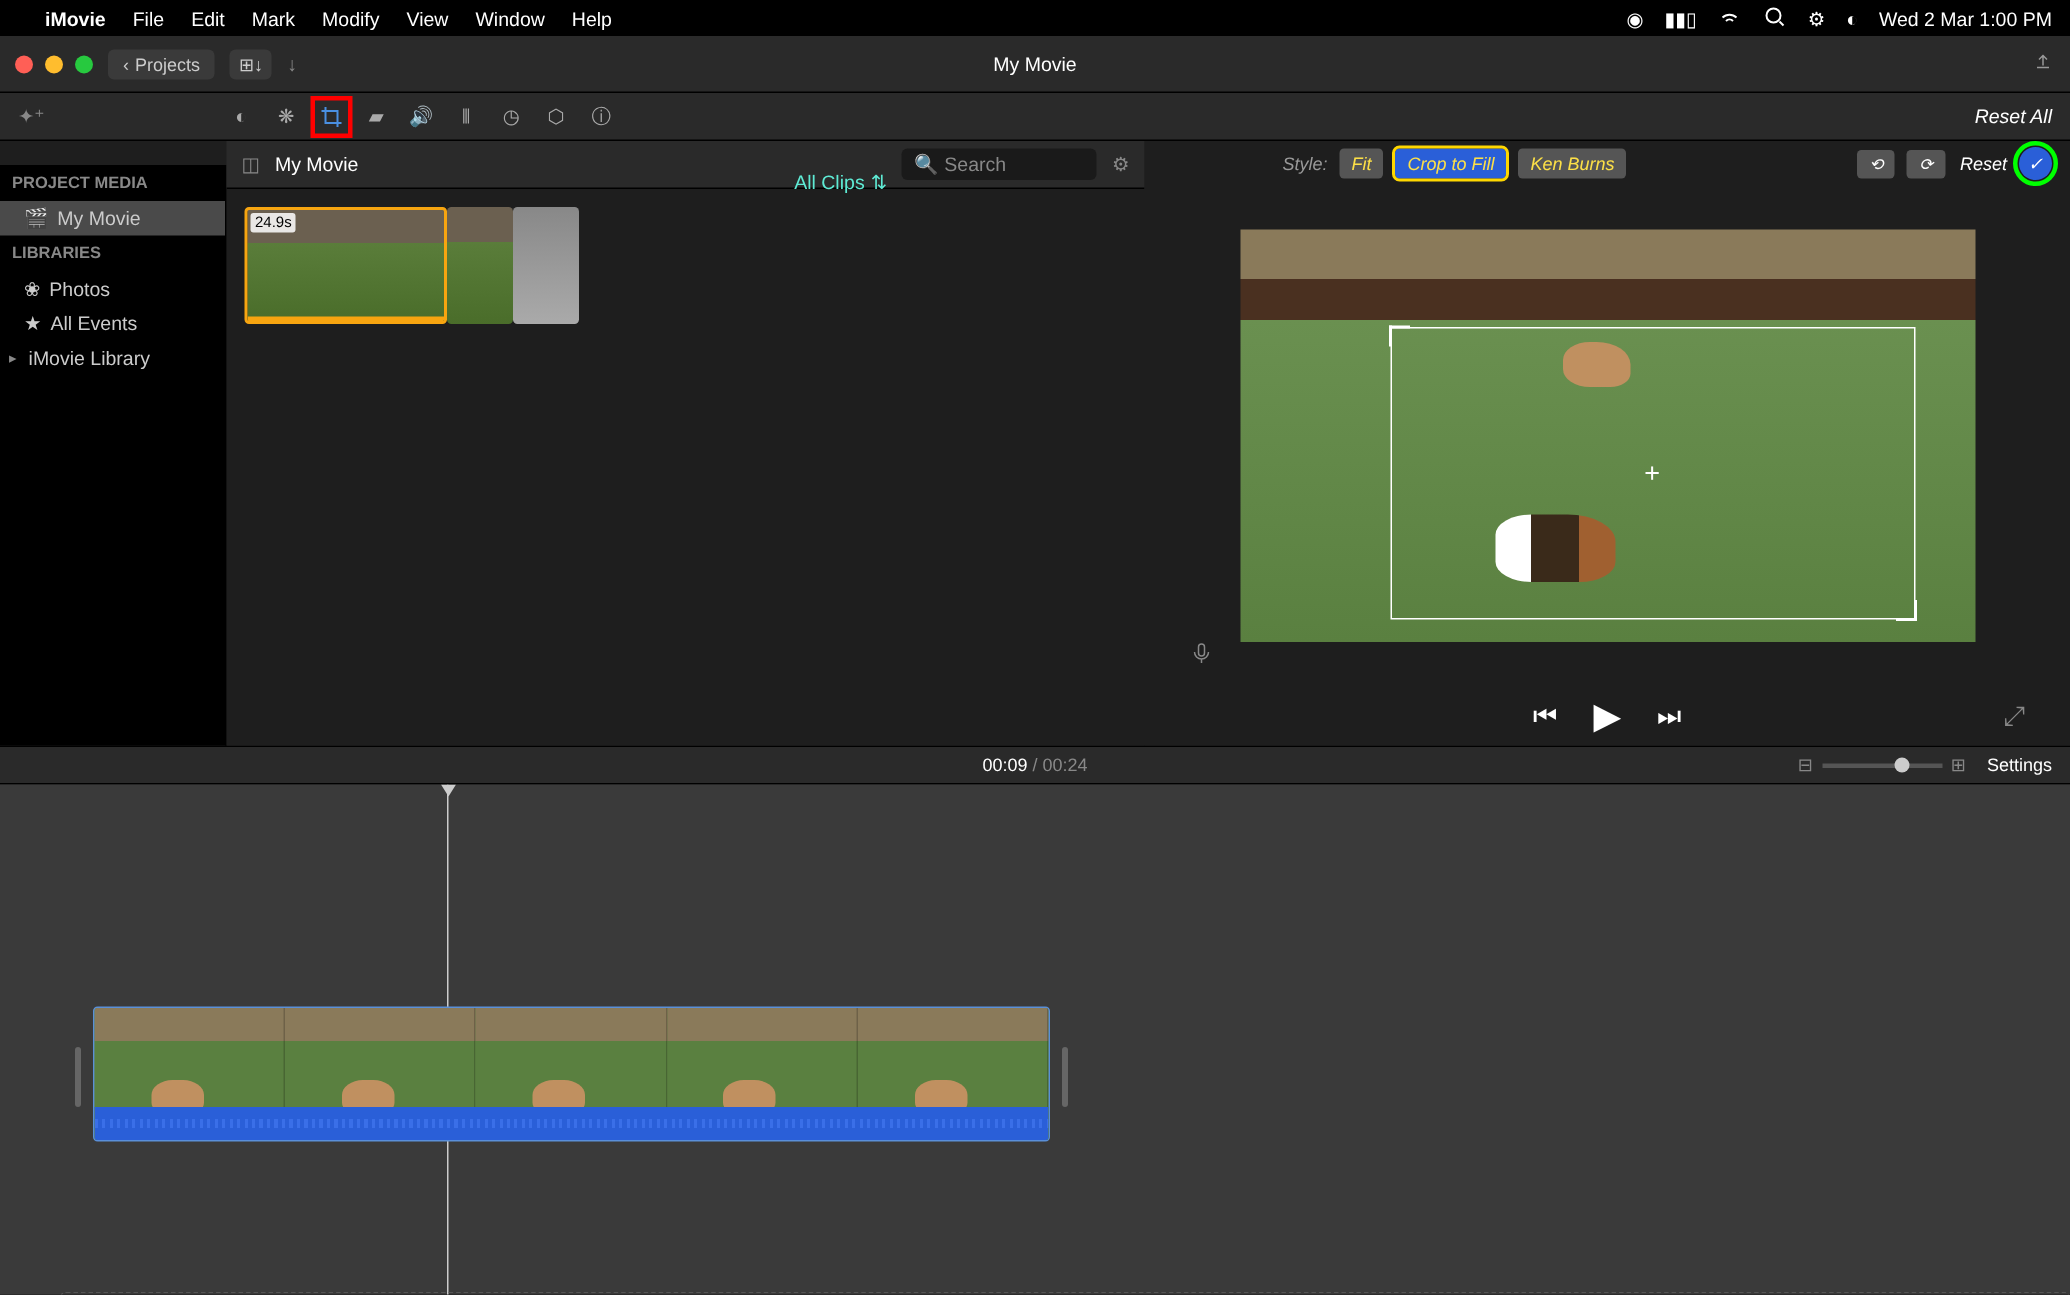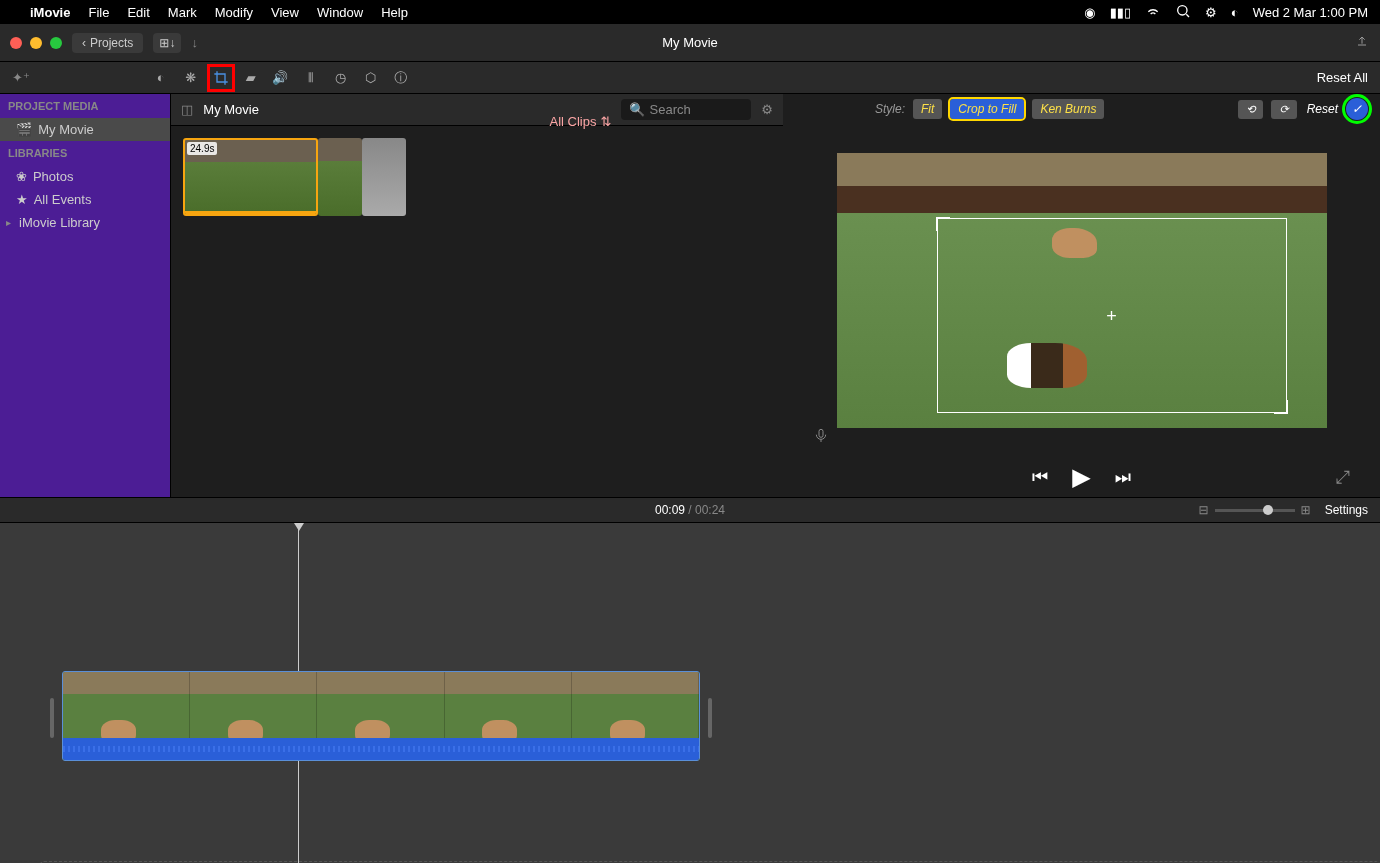--- a/index.html
+++ b/index.html
@@ -29,31 +29,31 @@
 .libtabs .left span { color: #999; cursor: pointer; }
 .libtabs .left span.active { background: #555; color: #fff; padding: 2px 8px; border-radius: 4px; }
 .libtabs .right { flex: 1; display: flex; align-items: center; gap: 12px; padding: 0 12px; }
 .libtabs .wand { color: #888; }
 .vp-icons { display: flex; gap: 12px; margin-left: 110px; align-items: center; }
 .vp-icons span { color: #aaa; cursor: pointer; width: 18px; height: 18px; display: flex; align-items: center; justify-content: center; }
 .vp-icons .highlight-red { outline: 3px solid #ff0000; outline-offset: 2px; color: #4a90e2; }
 
 
 .content { display: flex; height: 403px; background: #1e1e1e; }
-.sidebar { width: 171px; background: #4c1d95; border-right: 1px solid #000; }
+.sidebar { width: 151px; background: #000000; border-right: 1px solid #000; margin-top: 16px; }
 .sidebar .header { padding: 6px 8px; font-size: 11px; color: #888; font-weight: 600; }
 .sidebar .item { padding: 4px 16px; font-size: 13px; color: #ccc; display: flex; align-items: center; gap: 6px; cursor: pointer; }
 .sidebar .item.selected { background: #4a4a4a; }
 .sidebar .disclosure { color: #888; margin-right: 2px; font-size: 10px; }
 
 .browser { width: 612px; background: #1e1e1e; display: flex; flex-direction: column; }
 .browser-header { height: 32px; background: #2a2a2a; display: flex; align-items: center; padding: 0 10px; gap: 10px; border-bottom: 1px solid #000; }
 .browser-header .eventname { color: #fff; }
 .browser-header .sp { flex: 1; }
-.browser-header .clips { color: #fca5a5; display: flex; align-items: flex-start; gap: 4px; cursor: pointer; margin-top: 24px; }
+.browser-header .clips { color: #5eead4; display: flex; align-items: flex-start; gap: 4px; cursor: pointer; margin-top: 24px; }
 .browser-header .search { background: #1a1a1a; border-radius: 4px; padding: 3px 8px; color: #888; display: flex; align-items: center; gap: 4px; width: 130px; }
 .browser-header .gear { color: #888; cursor: pointer; }
 .thumbs { padding: 12px; display: flex; }
 .thumb { position: relative; border-radius: 3px; overflow: hidden; }
 .thumb.big { width: 135px; height: 78px; border: 2px solid #f7a510; }
 .thumb.big::after { content: ''; position: absolute; bottom: 0; left: 0; right: 0; height: 3px; background: #f7a510; }
 .thumb.sm { width: 44px; height: 78px; }
 .thumb .dur { position: absolute; top: 2px; left: 2px; background: rgba(255,255,255,0.85); color: #000; font-size: 10px; padding: 1px 3px; border-radius: 2px; }
 .grass-bg { background: linear-gradient(to bottom, #6b6050 0%, #6b6050 30%, #5a7d3a 30%, #4a6d2a 100%); }
 
@@ -168,21 +168,21 @@
           </svg>
         </span>
       <span>▰</span>
       <span>🔊</span>
       <span>⫴</span>
       <span>◷</span>
       <span>⬡</span>
       <span>ⓘ</span>
     </div>
     <span style="flex:1"></span>
-    <span style="color:#fff;">Reset All</span>
+    <span style="color:#fff;font-style:italic;">Reset All</span>
   </div>
 </div>
 
 <div class="content">
 
   <div class="sidebar">
     <div class="header">PROJECT MEDIA</div>
     <div class="item selected">
       <span>🎬</span>
       <span>My Movie</span>

